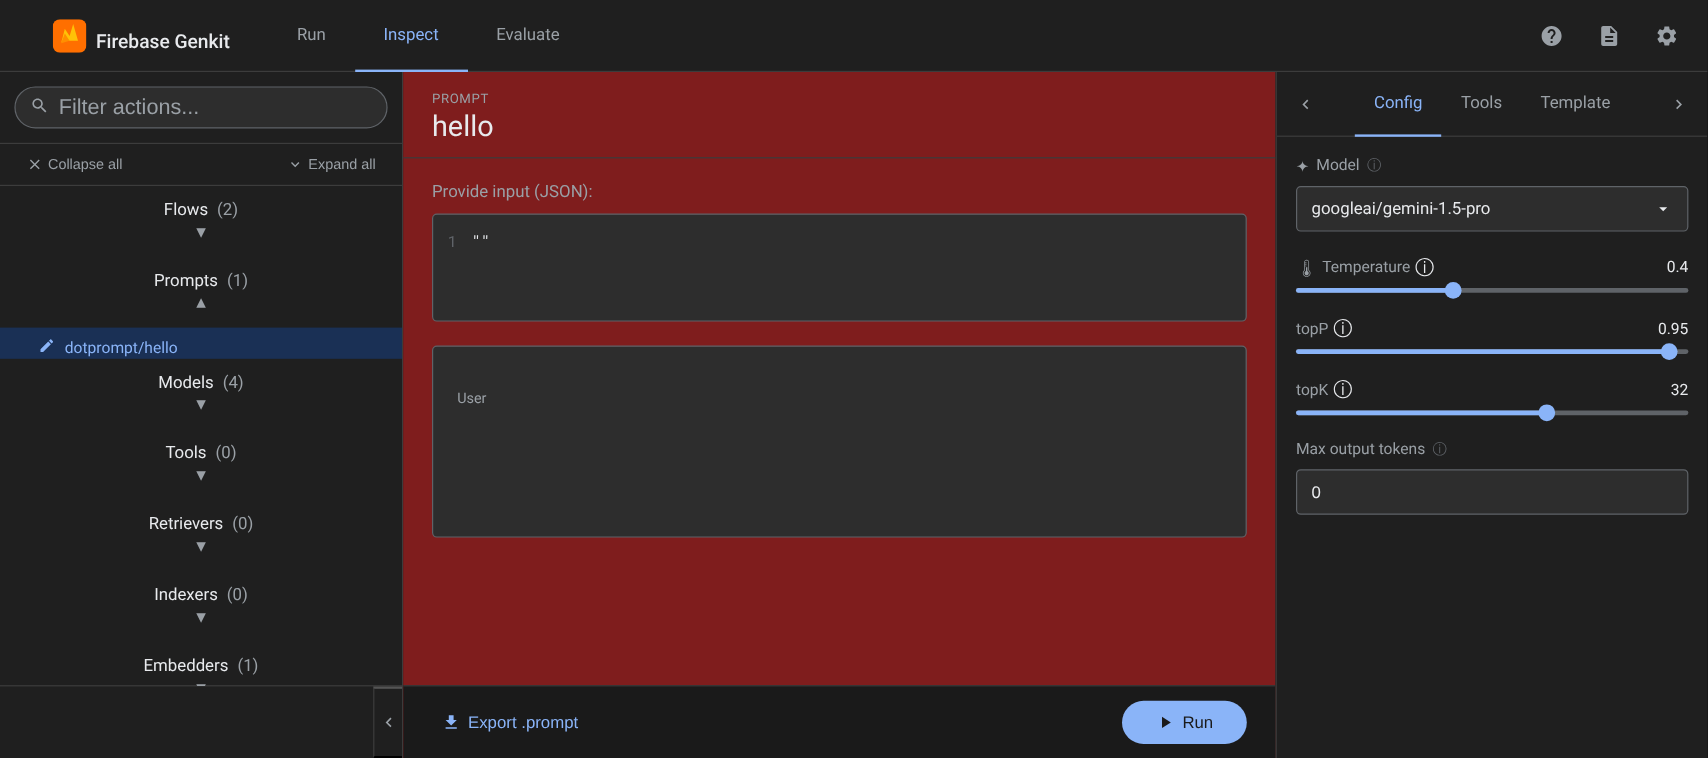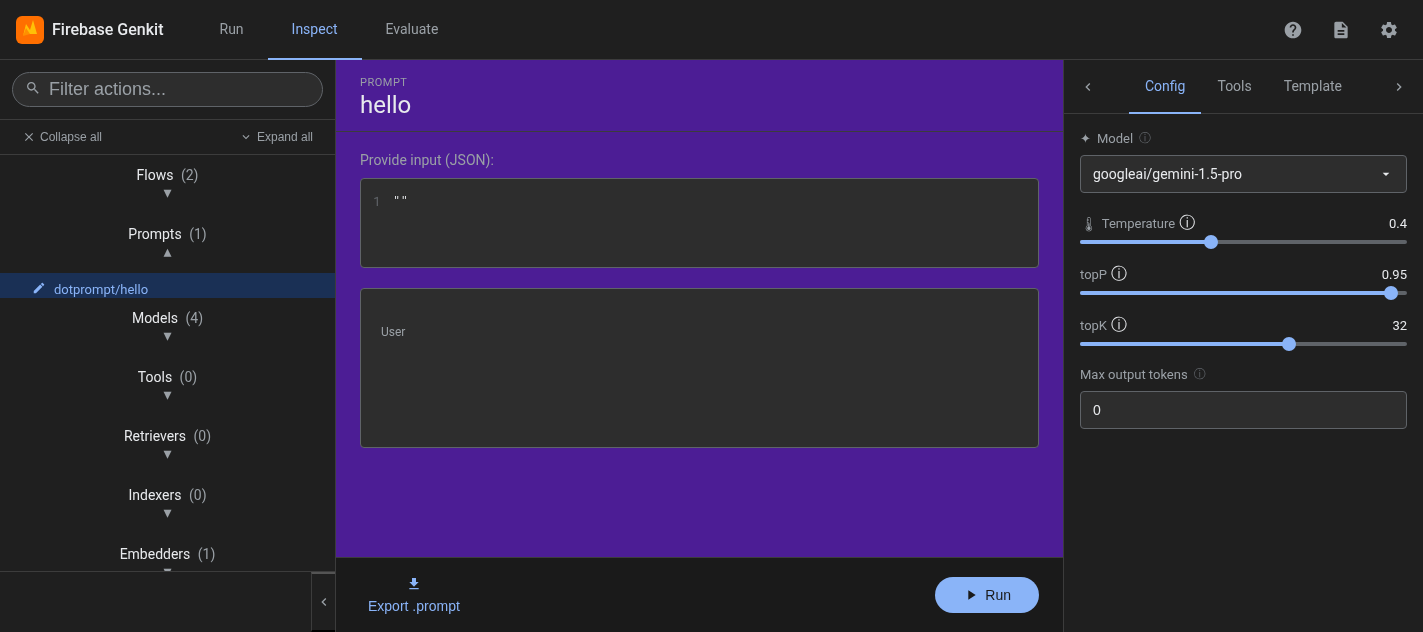--- a/index.html
+++ b/index.html
@@ -19,23 +19,24 @@
       display: flex;
       align-items: center;
       background: #1f1f1f;
       border-bottom: 1px solid #3c3c3c;
       height: 60px;
       padding: 0 16px;
       flex-shrink: 0;
     }
     .logo-area {
       display: flex;
-      align-items: center;
+      align-items: flex-end;
       gap: 8px;
       margin-right: 32px;
+      margin-left: 28px;
     }
     .logo-icon {
       width: 28px;
       height: 28px;
     }
     .logo-text {
       font-size: 16px;
       font-weight: 500;
       color: #e8eaed;
     }
@@ -186,21 +187,21 @@
       align-items: center;
       justify-content: center;
       cursor: pointer;
       color: #9aa0a6;
       flex-shrink: 0;
     }
 
     
     .center-content {
       flex: 1;
-      background: #4c1d95;
+      background: #7f1d1d;
       display: flex;
       flex-direction: column;
       overflow: hidden;
     }
     .prompt-header {
       padding: 16px 24px 12px;
       border-bottom: 1px solid #3c3c3c;
     }
     .prompt-label {
       font-size: 11px;
@@ -275,21 +276,20 @@
       display: flex;
       align-items: center;
       gap: 6px;
       font-size: 14px;
       color: #8ab4f8;
       cursor: pointer;
       background: none;
       border: none;
       padding: 6px 8px;
       border-radius: 4px;
-      flex-direction: column;
     }
     .run-btn {
       display: flex;
       align-items: center;
       gap: 6px;
       background: #8ab4f8;
       color: #1a1a1a;
       border: none;
       border-radius: 24px;
       padding: 10px 28px;

